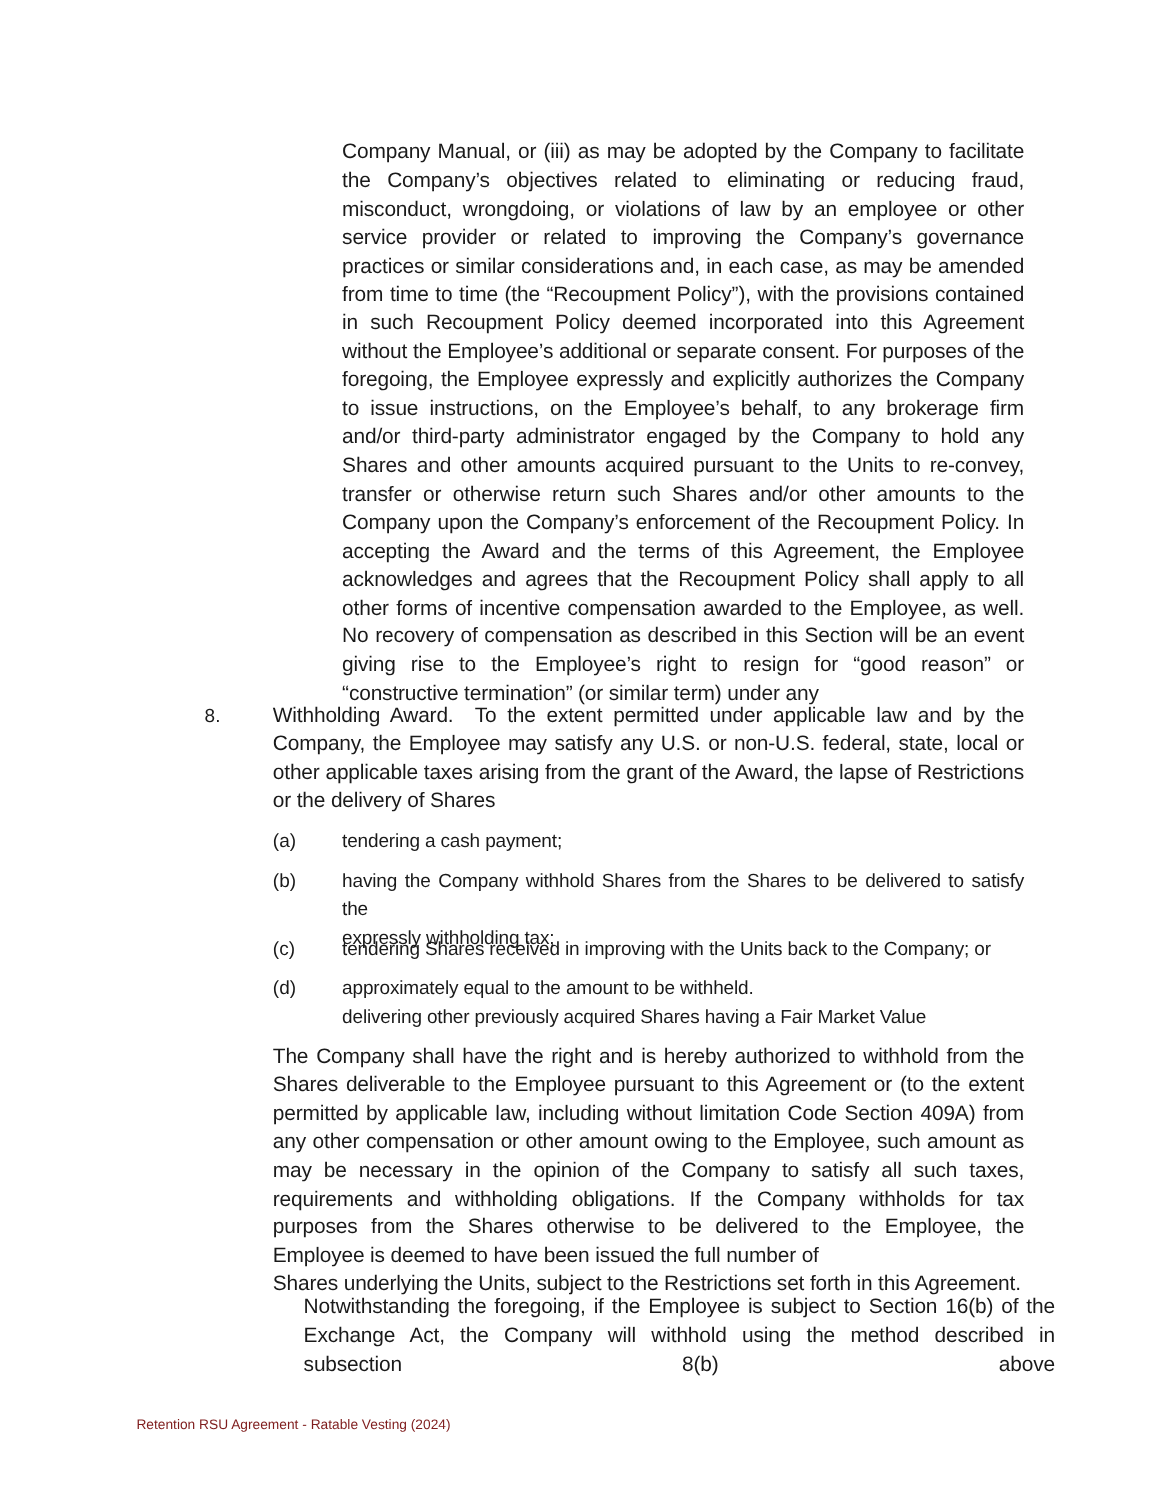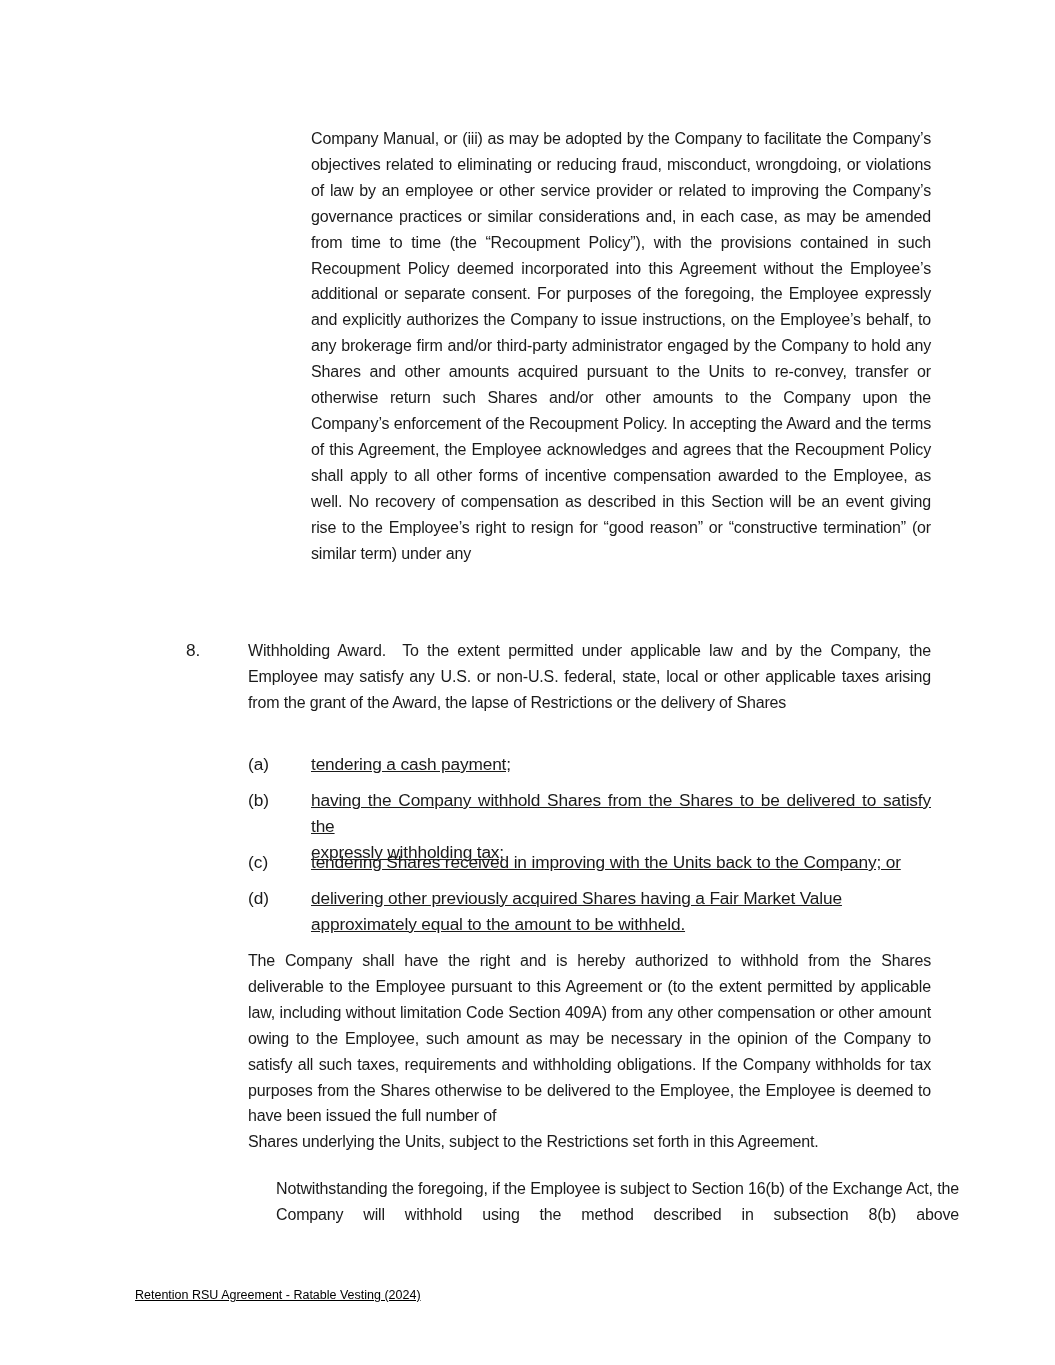--- a/index.html
+++ b/index.html
@@ -17,21 +17,21 @@
     }
     .page {
       position: absolute;
       left: 0; top: 0;
       width: 1055px;
       height: 1365px;
       background: #ffffff;
     }
     .para {
       position: absolute;
-      font-size: 16px;
+      font-size: 19px;
       line-height: 25.9px;
       text-align: justify;
       letter-spacing: -0.15px;
       word-spacing: 0px;
     }
     .para .last {
       display: block;
     }
     .para-cont {
       left: 311px;
@@ -64,45 +64,43 @@
       position: absolute;
       left: 0;
       top: 0;
     }
     .item .text {
       position: absolute;
       left: 63px;
       width: 620px;
       text-align: justify;
       letter-spacing: -0.15px;
-      text-decoration: underline;
     }
     .item-a { top: 752px; }
     .item-b { top: 788px; }
     .item-c { top: 850px; }
     .item-d { top: 886px; }
     .para-withhold {
       left: 248px;
       top: 948px;
       width: 683px;
     }
     .para-notwith {
       left: 248px;
       top: 1176px;
       width: 683px;
       margin-left: 28px;
     }
     .footer {
       position: absolute;
-      left: 135px;
+      left: 124px;
       top: 1287px;
       font-size: 12.5px;
       line-height: 16px;
-      color: #000000;
-      text-decoration: underline;
+      color: #7f1d1d;
     }
   </style>
 </head>
 <body>
 
 <div class="page">
 
   <div class="para para-cont">
     <span>Company Manual, or (iii) as may be adopted by the Company to facilitate the Company’s objectives related to eliminating or reducing fraud, misconduct, wrongdoing, or violations of law by an employee or other service provider or related to improving the Company’s governance practices or similar considerations and, in each case, as may be amended from time to time (the “Recoupment Policy”), with the provisions contained in such Recoupment Policy deemed incorporated into this Agreement without the Employee’s additional or separate consent.  For purposes of the foregoing, the Employee expressly and explicitly authorizes the Company to issue instructions, on the Employee’s behalf, to any brokerage firm and/or third-party administrator engaged by the Company to hold any Shares and other amounts acquired pursuant to the Units to re-convey, transfer or otherwise return such Shares and/or other amounts to the Company upon the Company’s enforcement of the Recoupment Policy. In accepting the Award and the terms of this Agreement, the Employee acknowledges and agrees that the Recoupment Policy shall apply to all other forms of incentive compensation awarded to the Employee, as well. No recovery of compensation as described in this Section will be an event giving rise to the Employee’s right to resign for “good reason” or “constructive termination” (or similar term) under any</span>
   </div>
@@ -126,22 +124,22 @@
   </div>
 
   <div class="item item-c">
     <span class="label">(c)</span>
     <span class="text">tendering Shares received in improving with the Units back to the Company; or</span>
   </div>
 
   <div class="item item-d">
     <span class="label">(d)</span>
     <div class="text">
+      <span style="display:block;text-align:left;">approximately equal to the amount to be withheld.</span>
       <span>delivering other previously acquired Shares having a Fair Market Value</span>
-      <span style="display:block;text-align:left;">approximately equal to the amount to be withheld.</span>
     </div>
   </div>
 
   <div class="para para-withhold">
     <span>The Company shall have the right and is hereby authorized to withhold from the Shares deliverable to the Employee pursuant to this Agreement or (to the extent permitted by applicable law, including without limitation Code Section 409A) from any other compensation or other amount owing to the Employee, such amount as may be necessary in the opinion of the Company to satisfy all such taxes, requirements and withholding obligations.  If the Company withholds for tax purposes from the Shares otherwise to be delivered to the Employee, the Employee is deemed to have been issued the full number of</span>
     <span class="last" style="text-align:left;">Shares underlying the Units, subject to the Restrictions set forth in this Agreement.</span>
   </div>
 
   <div class="para para-notwith" style="text-align-last:justify;">
     <span>Notwithstanding the foregoing, if the Employee is subject to Section 16(b) of the Exchange Act, the Company will withhold using the method described in subsection 8(b) above</span>

